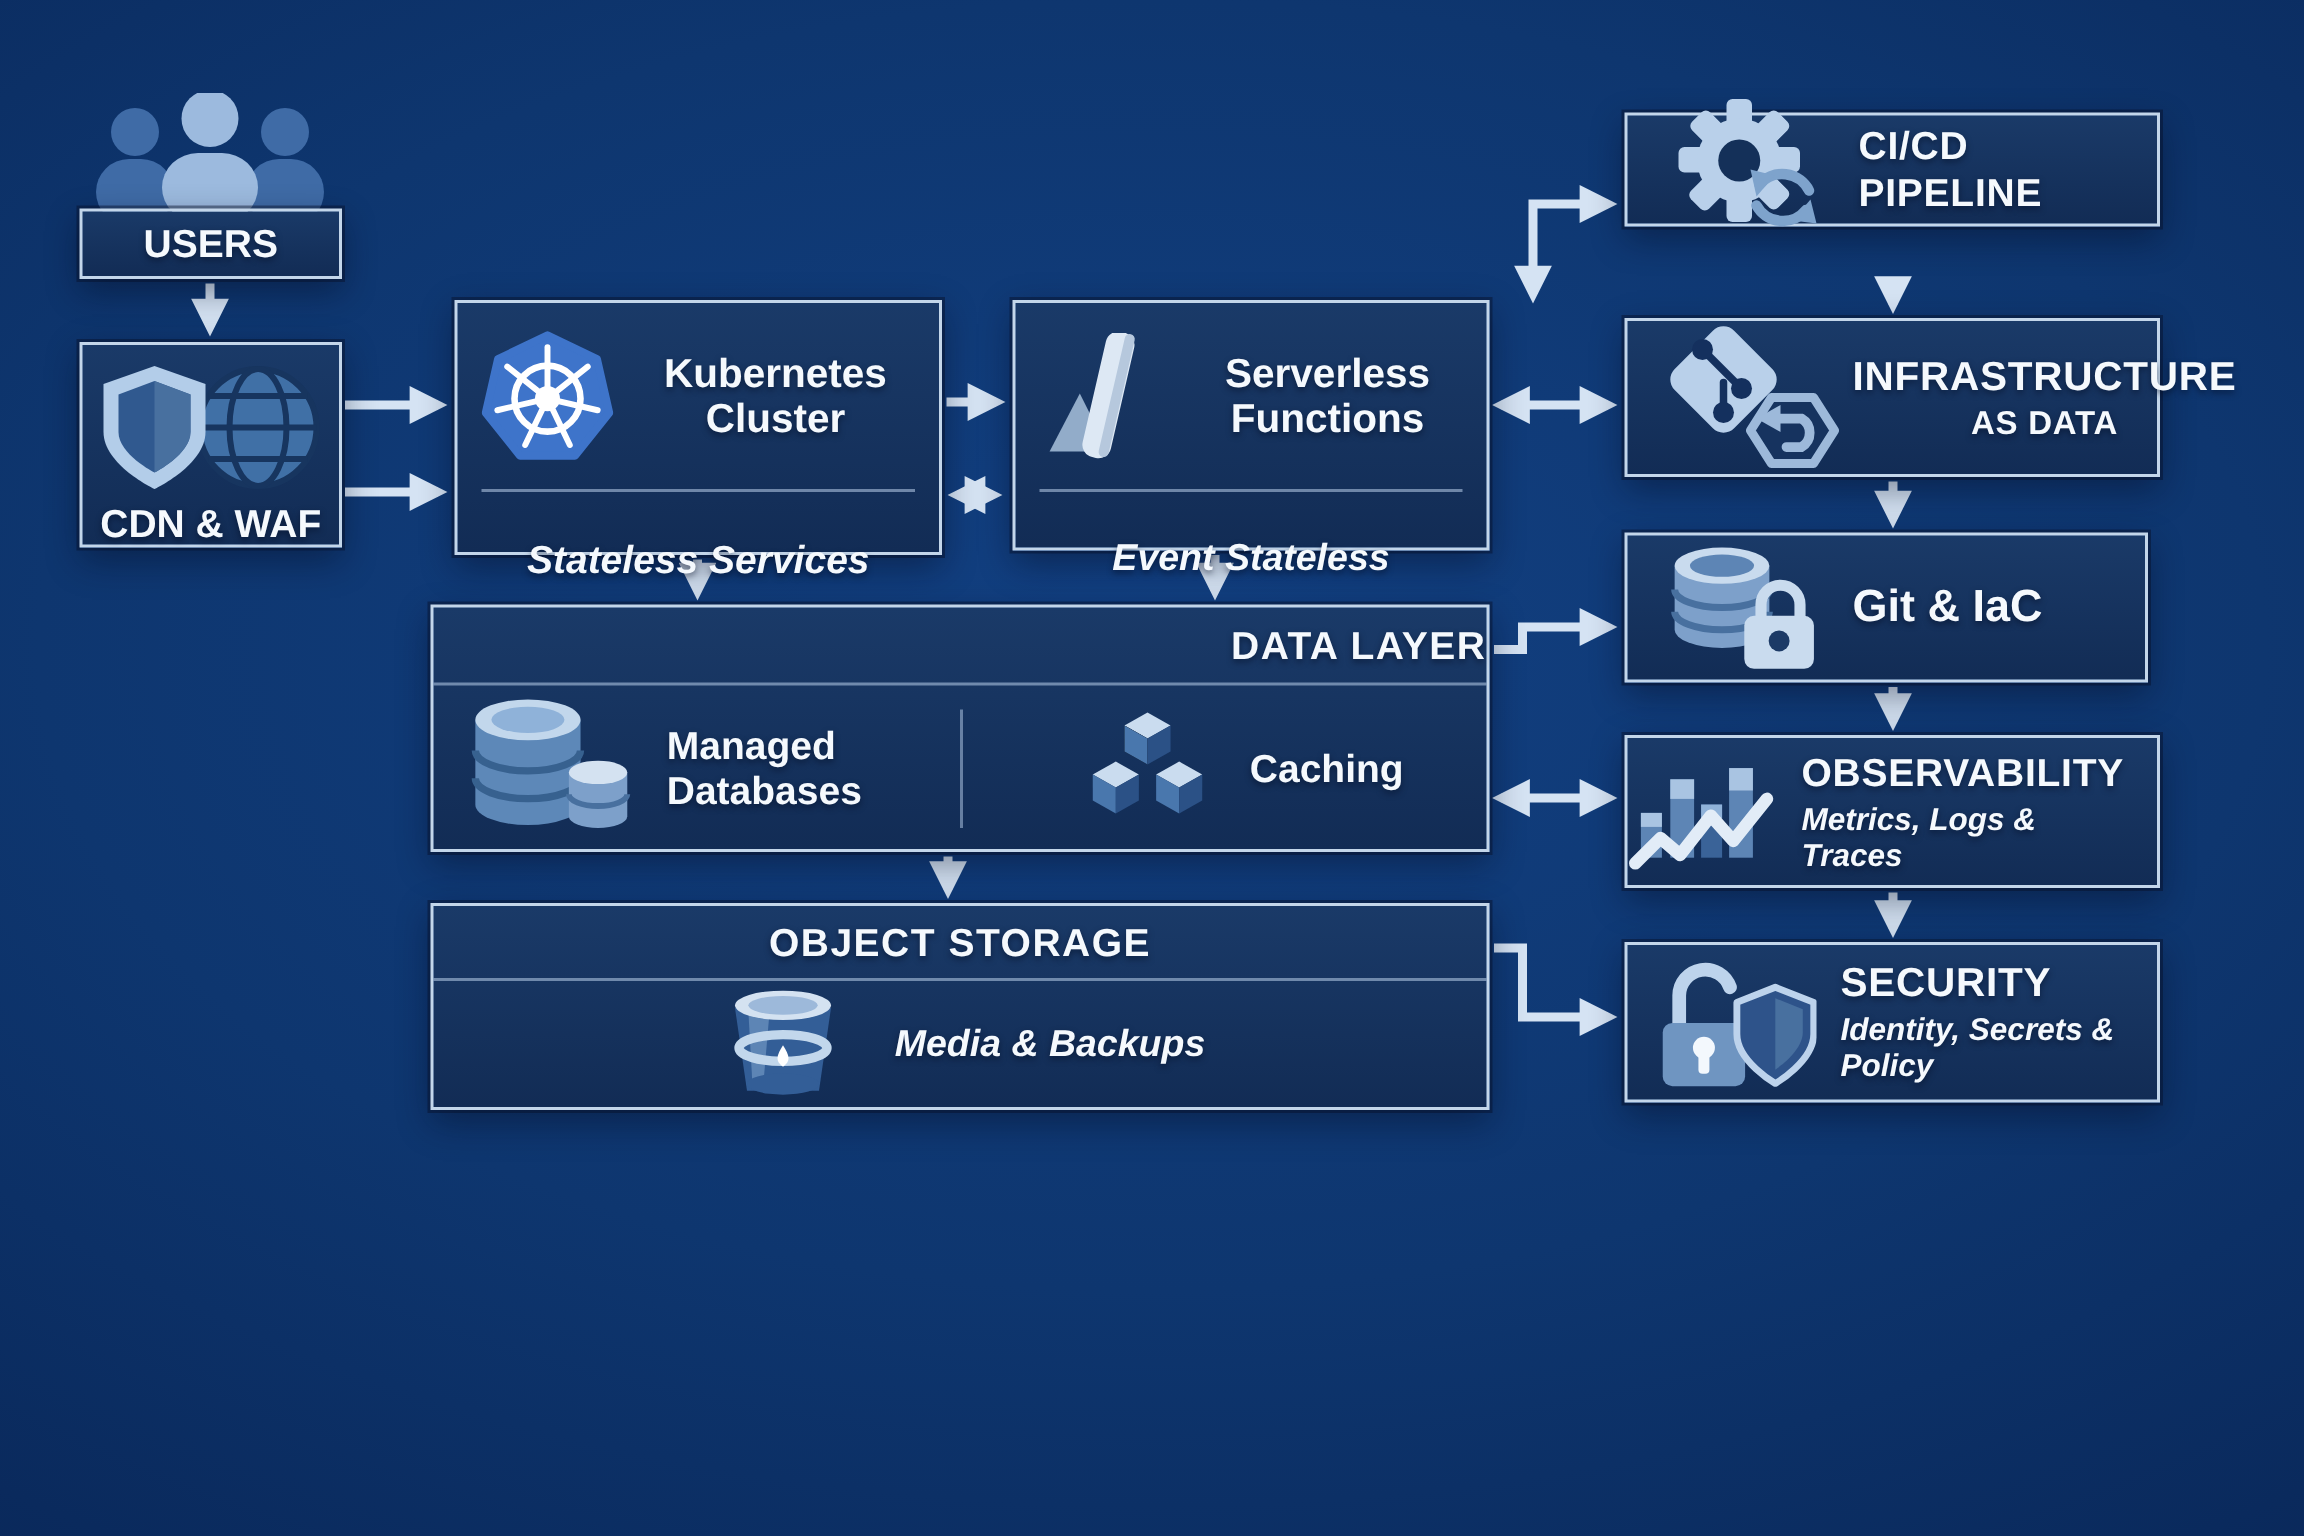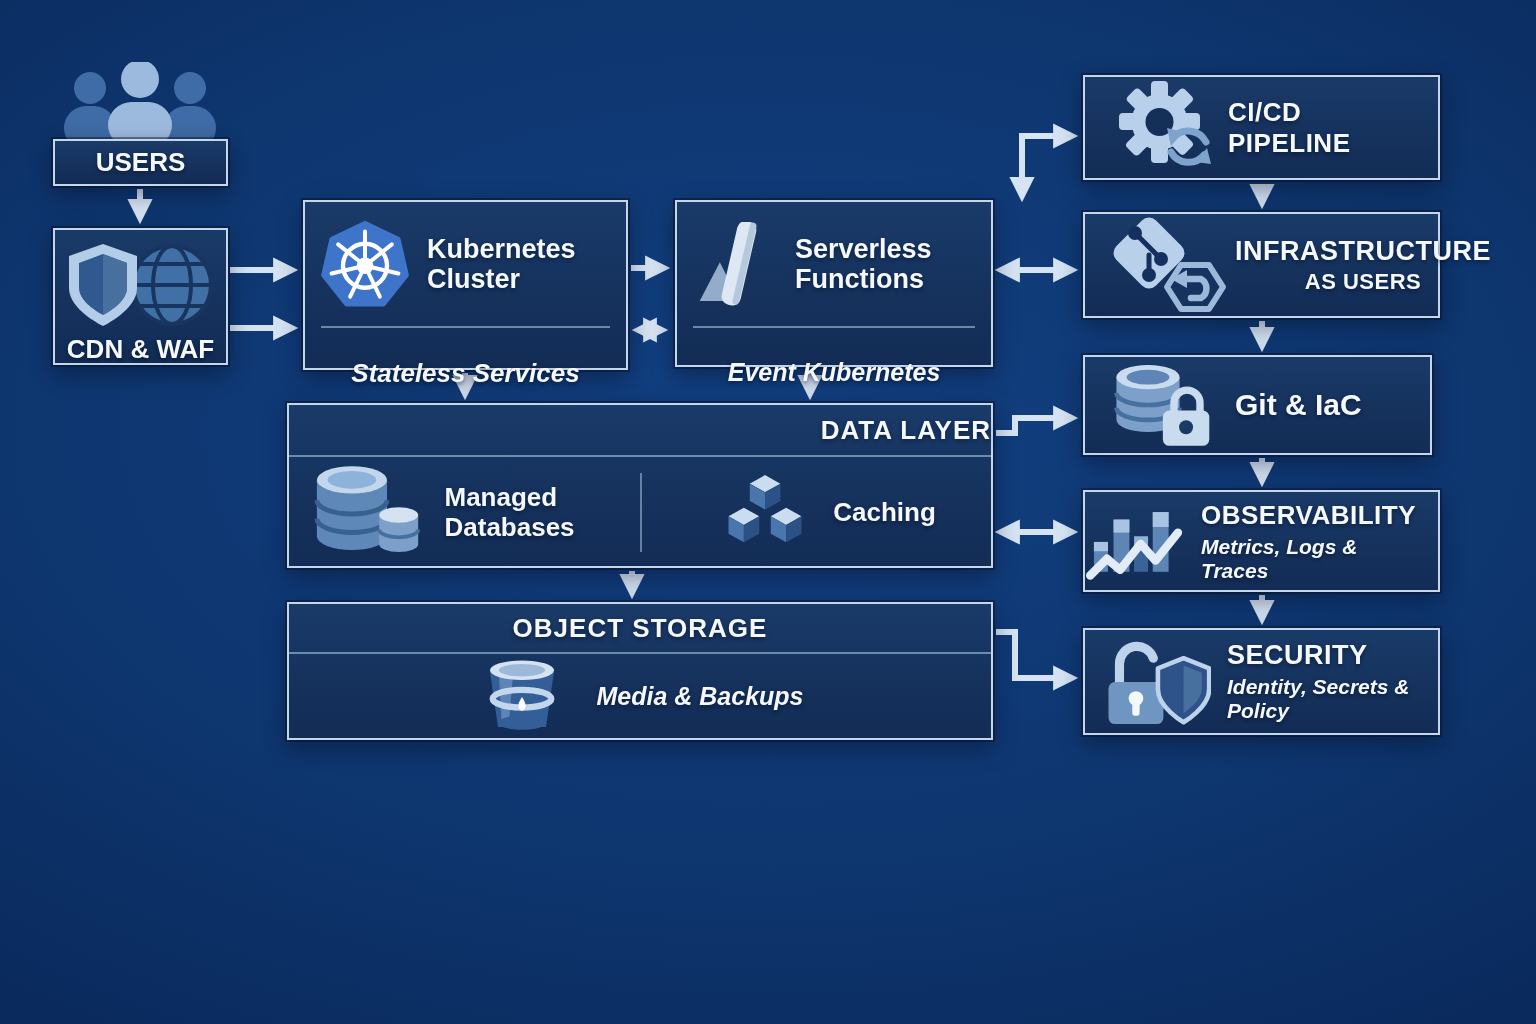--- a/index.html
+++ b/index.html
@@ -24,30 +24,30 @@
   .divider-h{border-top:2px solid rgba(185,208,235,.55);margin:0 16px;}
   .panel-head{display:flex;align-items:center;justify-content:center;
     border-bottom:2px solid rgba(185,208,235,.55);}
   svg{display:block;}
   
   #people-icon-wrap{position:absolute;left:60px;top:62px;z-index:1;}
   #users-box{left:53px;top:139px;width:175px;height:47px;}
   #cdn-box{left:53px;top:228px;width:175px;height:137px;flex-direction:column;justify-content:flex-start;display:flex;align-items:center;}
   #k8s-box{left:303px;top:200px;width:325px;height:170px;}
   #serverless-box{left:675px;top:200px;width:318px;height:167px;}
-  #cicd-box{left:1083px;top:75px;width:357px;height:105px;display:flex;align-items:center;padding:0 10px 0 26px;gap:5px;}
+  #cicd-box{left:1083px;top:75px;width:357px;height:76px;display:flex;align-items:center;padding:0 10px 0 26px;gap:16px;}
   #infra-box{left:1083px;top:212px;width:357px;height:106px;display:flex;align-items:center;padding:0 8px 0 16px;gap:6px;}
   #gitiac-box{left:1083px;top:355px;width:349px;height:100px;display:flex;align-items:center;padding:0 10px 0 24px;gap:22px;}
   #obs-box{left:1083px;top:490px;width:357px;height:102px;display:flex;align-items:center;padding:0 8px 0 0;gap:16px;}
   #sec-box{left:1083px;top:628px;width:357px;height:107px;display:flex;align-items:center;padding:0 8px 0 18px;gap:16px;}
   #data-box{left:287px;top:403px;width:706px;height:165px;}
   #obj-box{left:287px;top:602px;width:706px;height:138px;}
   
   .node-top{display:flex;align-items:center;gap:18px;padding:12px 16px;height:100px;}
-  .node-title{font-size:27px;line-height:1.12;font-weight:700;}
+  .node-title{font-size:27px;line-height:1.12;font-weight:700;text-align:center;}
   .node-sub{text-align:center;font-size:26px;padding-top:9px;font-weight:700;margin-top:21px;}
   .small-sub{font-size:21px;font-weight:700;margin-top:4px;}
   .panel-body{position:relative;display:flex;align-items:center;}
   .v-div{position:absolute;left:50%;top:16px;bottom:16px;width:2px;background:rgba(185,208,235,.5);}
   #arrows{position:absolute;left:0;top:0;z-index:1;pointer-events:none;}
 </style>
 </head>
 <body>
 
 <div id="canvas">
@@ -138,21 +138,21 @@
       <span class="icon">
         <svg width="84" height="84" viewBox="0 0 100 100">
           <polygon points="8,94 32,48 47,78 42,94" fill="#92acc9"></polygon>
           <rect x="43" y="-2" width="23" height="102" rx="10" transform="rotate(13 54 50)" fill="#dde8f4"></rect>
           <rect x="57" y="-2" width="8" height="100" rx="4" transform="rotate(13 54 50)" fill="#b6c8dd"></rect>
         </svg>
       </span>
       <div class="txt node-title" style="max-width:180px;">Serverless Functions</div>
     </div>
     <div class="divider-h"></div>
-    <div class="txt node-sub italic" style="font-size:25px;">Event Kubernetes</div>
+    <div class="txt node-sub italic" style="font-size:25px;">Event Stateless</div>
   </div>
 
   <div id="cicd-box" class="node">
     <span class="icon">
       <svg width="112" height="96" viewBox="0 0 112 96">
         <g fill="#b9d0ea">
           <rect x="40" y="1" width="17" height="20" rx="4"></rect>
           <rect x="40" y="63" width="17" height="20" rx="4"></rect>
           <rect x="8" y="33" width="20" height="17" rx="4"></rect>
           <rect x="69" y="33" width="20" height="17" rx="4"></rect>
@@ -185,21 +185,21 @@
         <circle cx="34" cy="16" r="7" fill="#14305e"></circle>
         <circle cx="60" cy="42" r="7" fill="#14305e"></circle>
         <circle cx="48" cy="58" r="7" fill="#14305e"></circle>
         <polygon points="80,48 108,48 122,70 108,92 80,92 66,70" fill="#16335f" stroke="#9db9da" stroke-width="6" stroke-linejoin="round"></polygon>
         <path d="M82,62 H100 A11,11 0 0 1 100,81 H90" stroke="#9db9da" stroke-width="6.5" fill="none" stroke-linecap="round"></path>
         <polygon points="70,62 86,53 86,71" fill="#9db9da"></polygon>
       </svg>
     </span>
     <div style="flex:1;text-align:center;">
       <div class="txt" style="font-size:27px;letter-spacing:.5px;">INFRASTRUCTURE</div>
-      <div class="txt" style="font-size:22px;letter-spacing:.5px;margin-top:2px;">AS USERS</div>
+      <div class="txt" style="font-size:22px;letter-spacing:.5px;margin-top:2px;">AS DATA</div>
     </div>
   </div>
 
   <div id="gitiac-box" class="node">
     <span class="icon">
       <svg width="104" height="86" viewBox="0 0 112 92">
         <path d="M8,16 V62 A34,13 0 0 0 76,62 V16" fill="#7da0ca"></path>
         <path d="M8,33 A34,13 0 0 0 76,33" fill="none" stroke="#48709f" stroke-width="5"></path>
         <path d="M8,49 A34,13 0 0 0 76,49" fill="none" stroke="#48709f" stroke-width="5"></path>
         <ellipse cx="42" cy="16" rx="34" ry="13" fill="#c9dbee"></ellipse>

